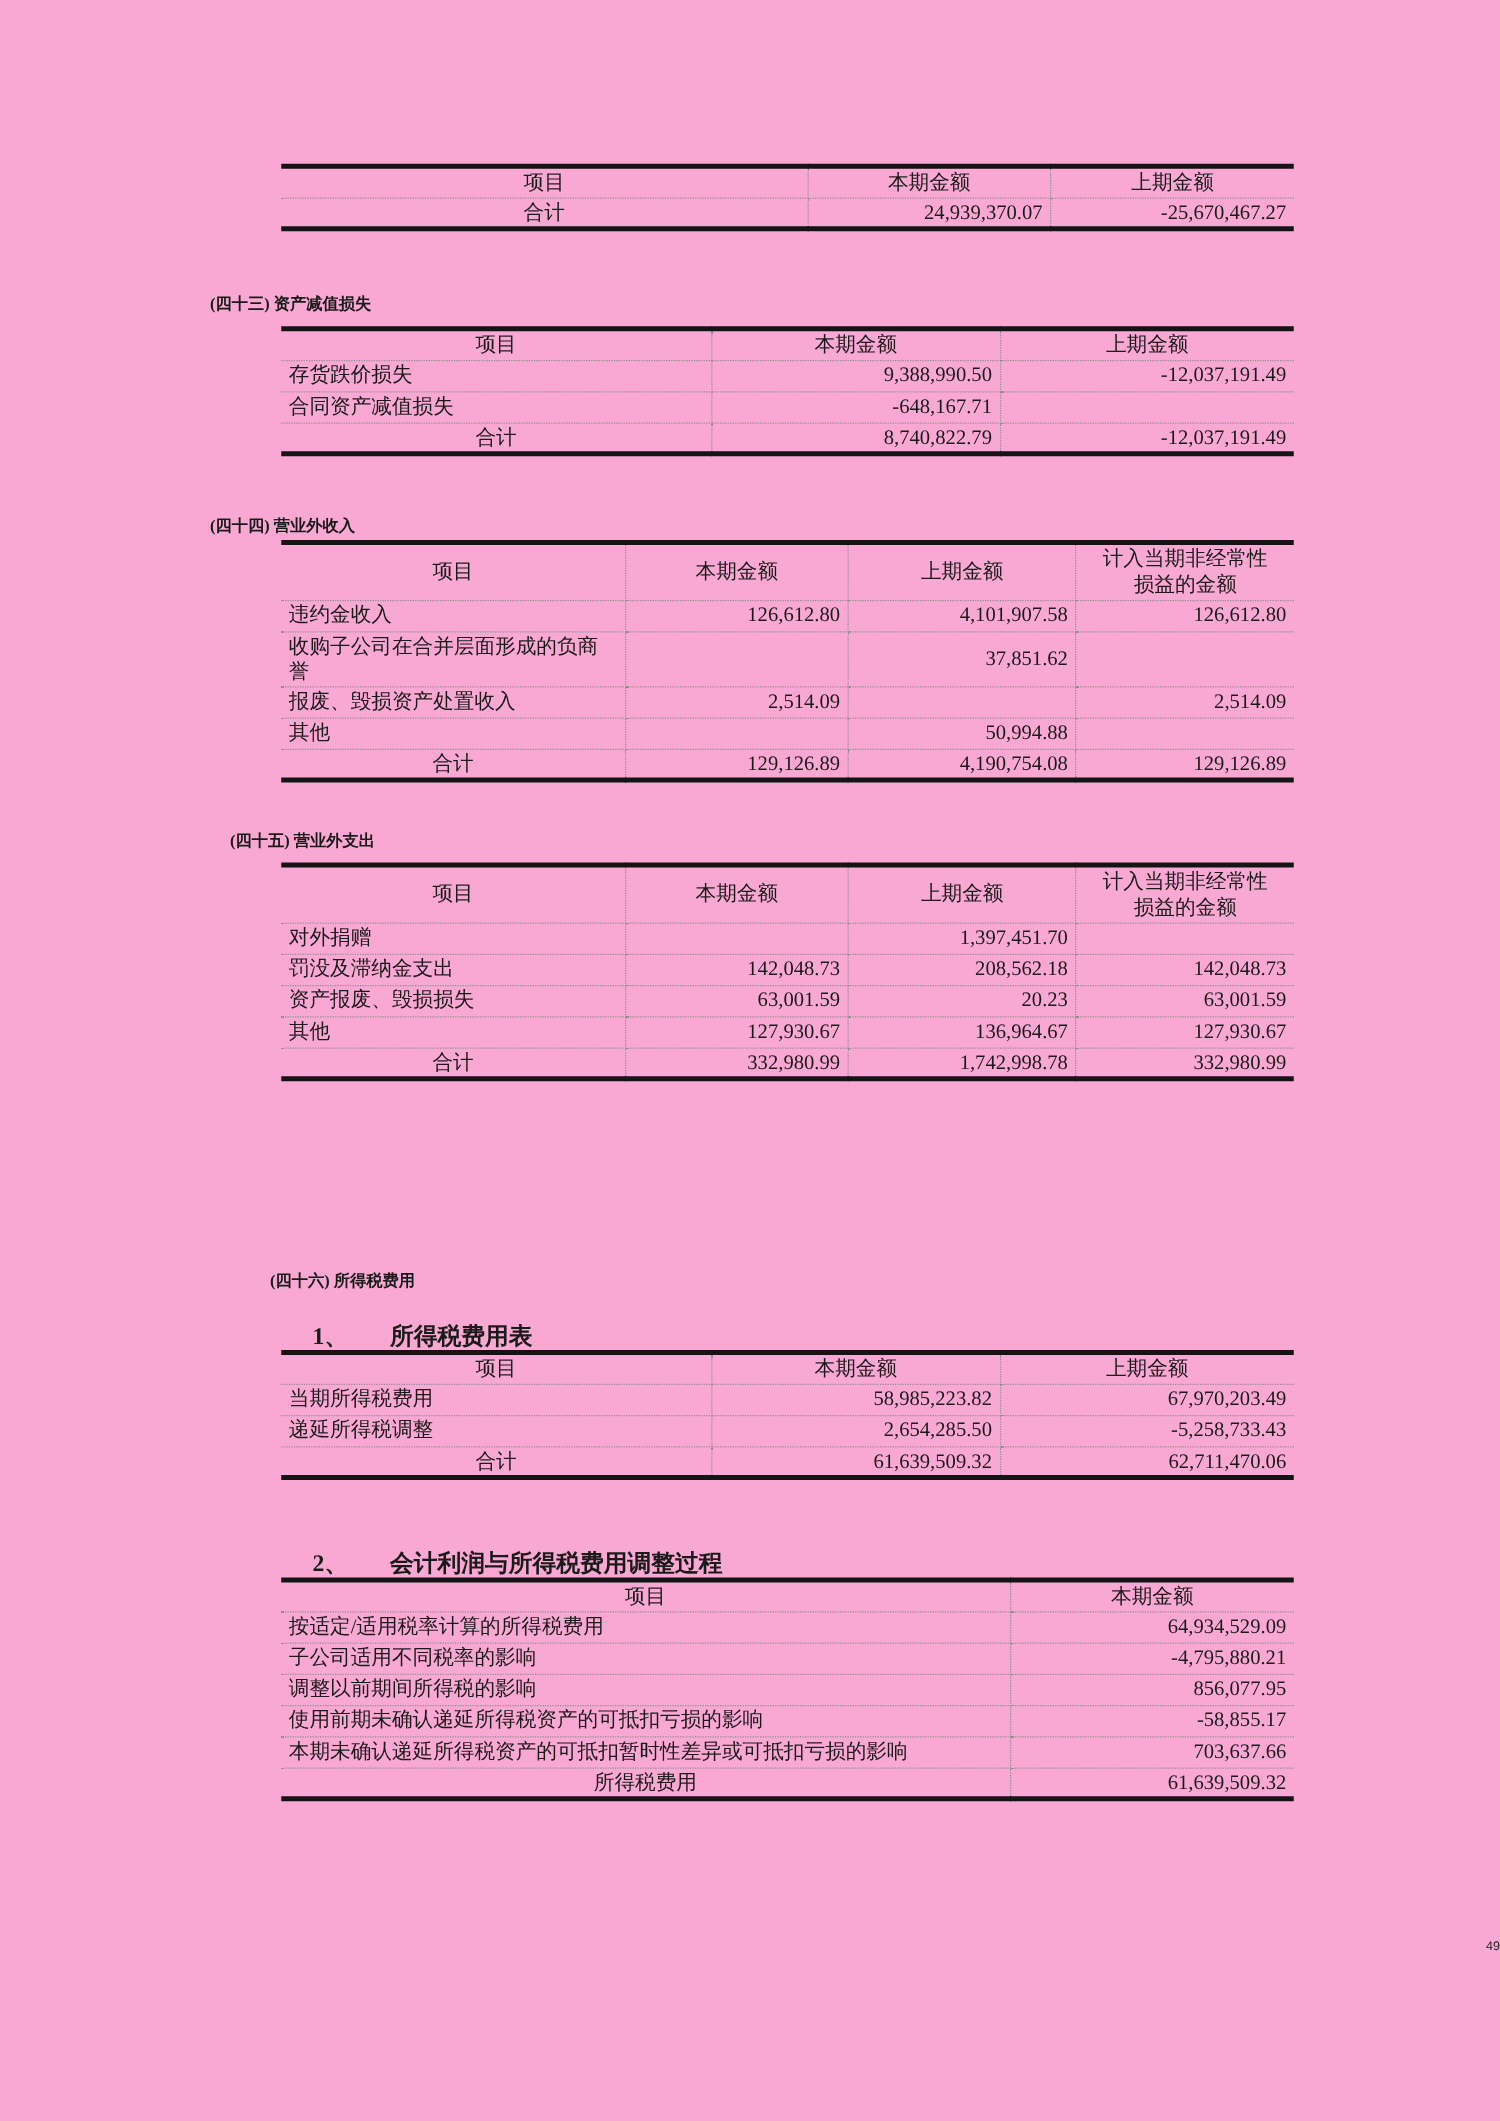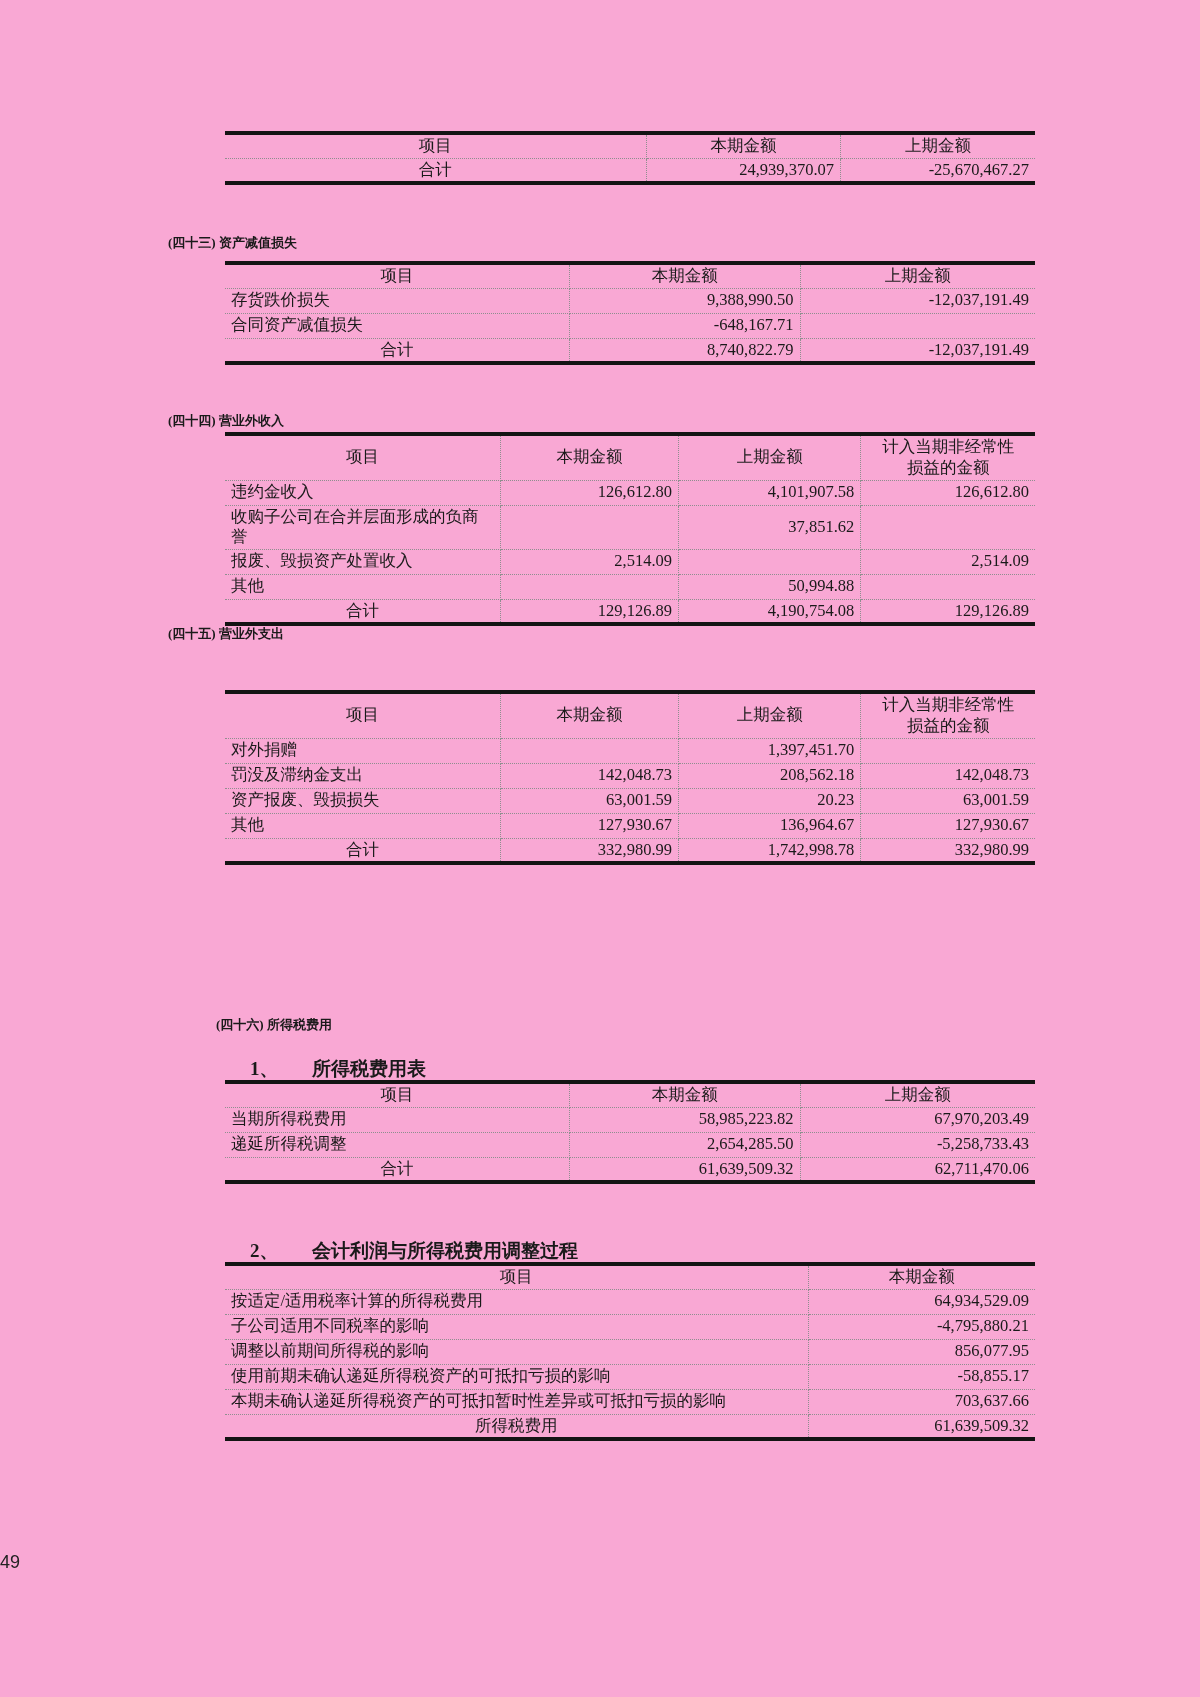--- a/index.html
+++ b/index.html
@@ -43,23 +43,23 @@
   table.fin tr:first-child > * { border-top:none; }
   table.fin tr:last-child  > * { border-bottom:none; }
   table.fin th { text-align:center; }
   td.lbl { text-align:left; padding-left:10px; }
   td.lbl.total { text-align:center; padding-left:6px; }
   td.num { text-align:right; padding-right:14px; white-space:nowrap; }
   th.h2line { line-height:1.3; }
   table.fin.four th { height:46px; }
   .page-number {
     position:absolute; left:0; top:1552px; width:100%;
-    text-align:left;
+    text-align:right;
     font-family:"Liberation Sans","DejaVu Sans",sans-serif;
-    font-size:18px; color:#222;
+    font-size:10px; color:#222;
   }
 </style>
 </head>
 <body>
 
 <div class="page">
 
   <table class="fin" style="top:131px;">
     <colgroup>
         <col style="width:52%">
@@ -155,21 +155,21 @@
     </tr>
     <tr>
       <td class="lbl total">合计</td>
       <td class="num">129,126.89</td>
       <td class="num">4,190,754.08</td>
       <td class="num">129,126.89</td>
     </tr>
   </tbody>
     </table>
 
-  <div class="section-title" style="top:625px;">(四十五) 营业外支出</div>
+  <div class="section-title" style="top:664px;margin-left:16px;">(四十五) 营业外支出</div>
   <table class="fin four" style="top:690px;">
     <colgroup>
         <col style="width:34%">
         <col style="width:22%">
         <col style="width:22.5%">
         <col style="width:21.5%">
       </colgroup>
     <tbody>
         <tr>
       <th>项目</th>

